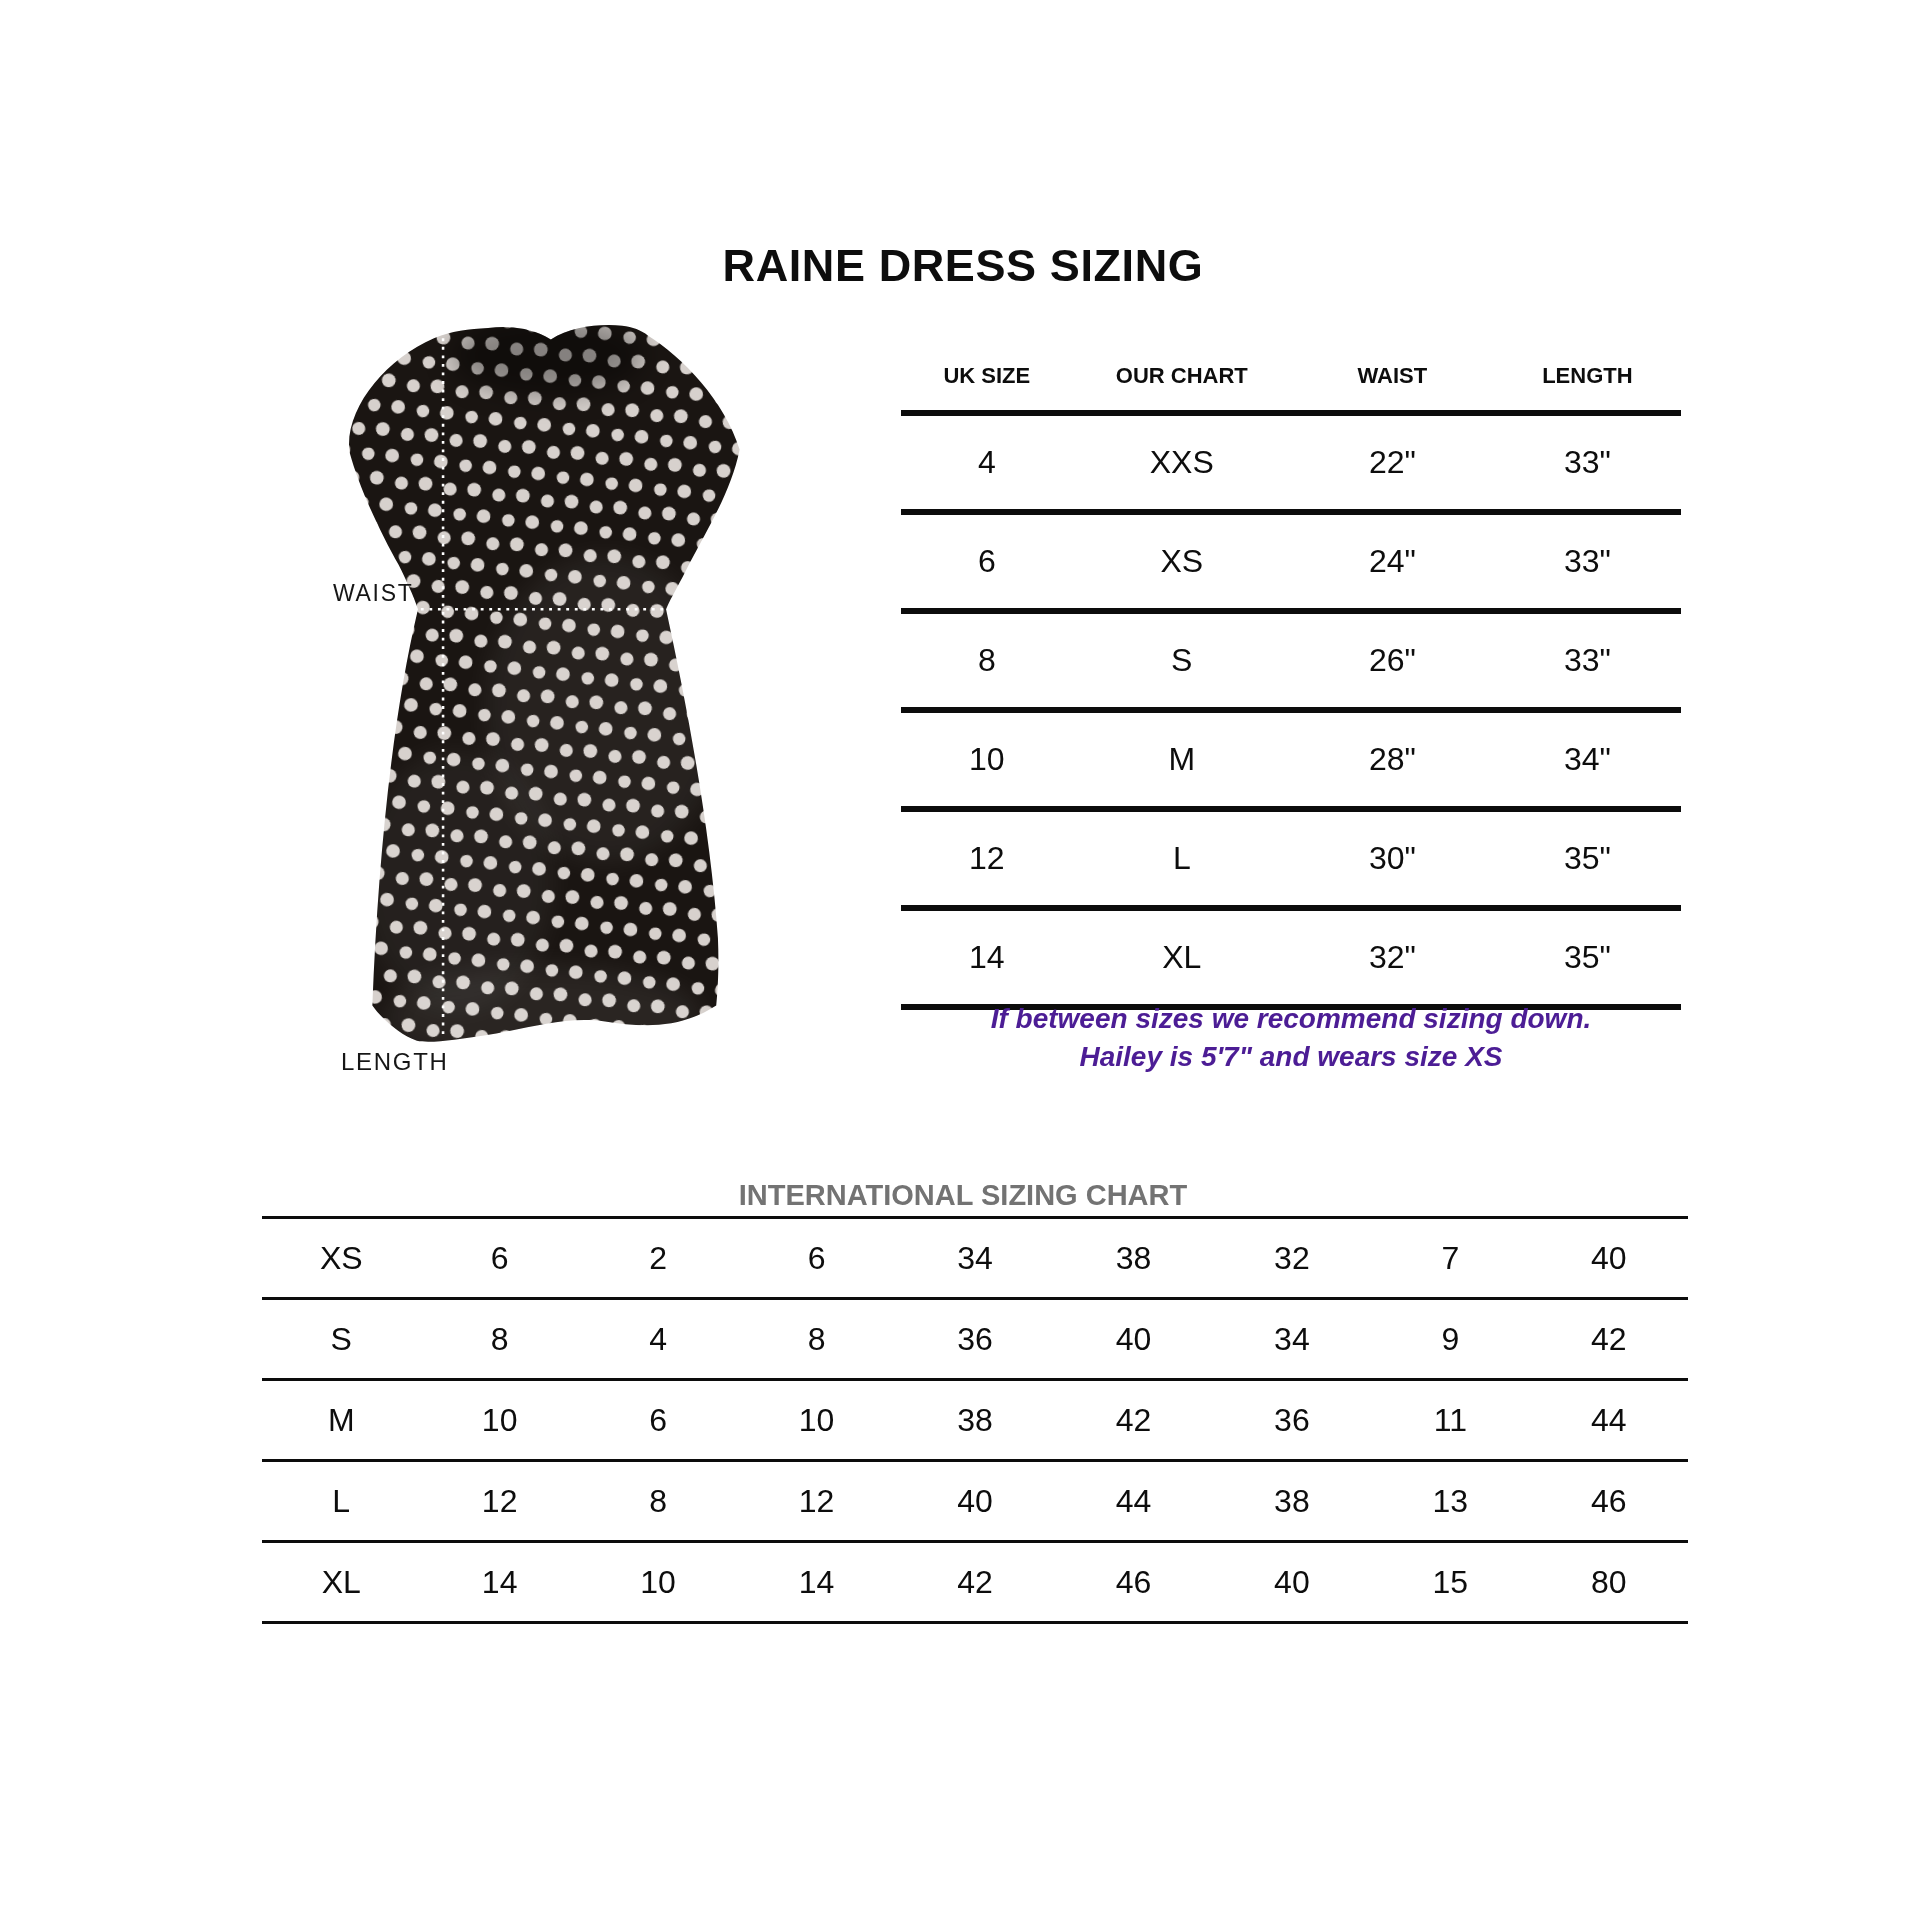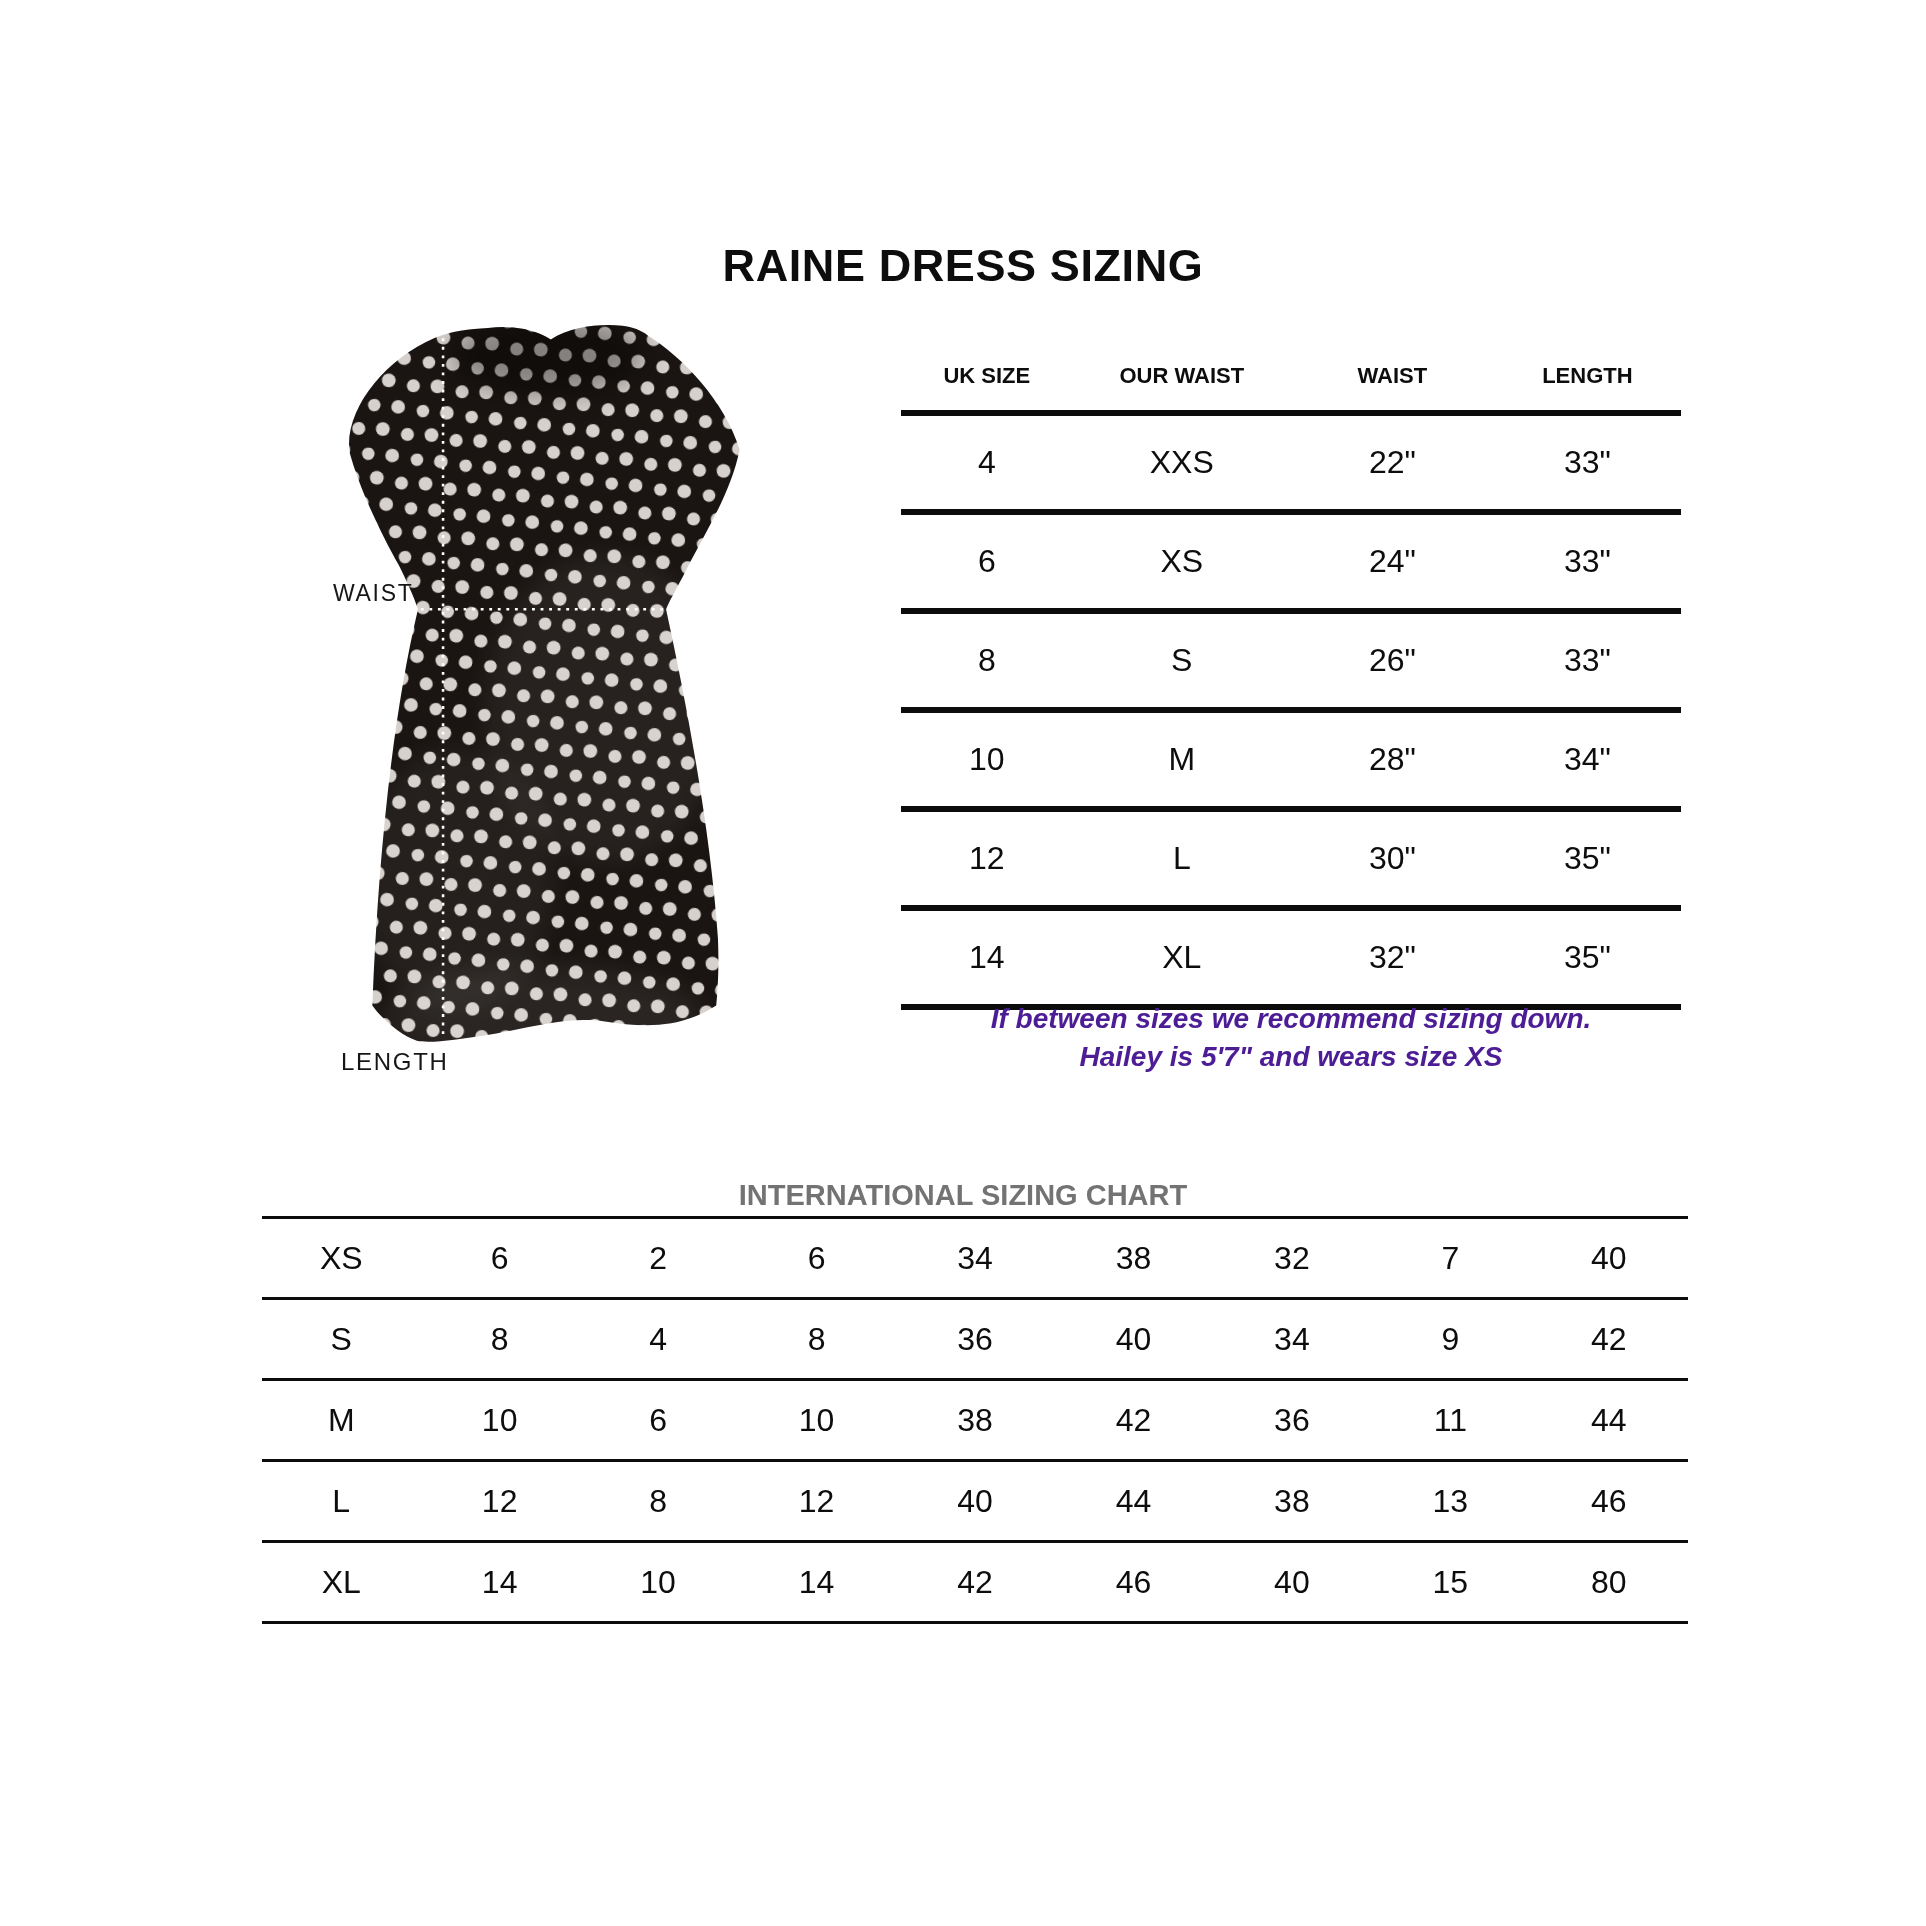--- a/index.html
+++ b/index.html
@@ -86,21 +86,21 @@
   <line x1="186" y1="40" x2="186" y2="1266" stroke-width="4.5" stroke-dasharray="5 10" stroke="#ffffff"></line>
   <line x1="147" y1="515" x2="576" y2="515" stroke-width="4.5" stroke-dasharray="5 10" stroke="#ffffff"></line>
 </svg>
 
 <div class="abs" id="waist-label">WAIST</div>
 <div class="abs" id="length-label">LENGTH</div>
 
 <div class="abs" id="size-table">
     <div class="hdr">
       <div class="cell">UK SIZE</div>
-      <div class="cell">OUR WAIST</div>
+      <div class="cell">OUR CHART</div>
       <div class="cell">WAIST</div>
       <div class="cell">LENGTH</div>
     </div>
     <div class="trow">
       <div class="cell">4</div>
       <div class="cell">XXS</div>
       <div class="cell">22"</div>
       <div class="cell">33"</div>
     </div>
     <div class="trow">

